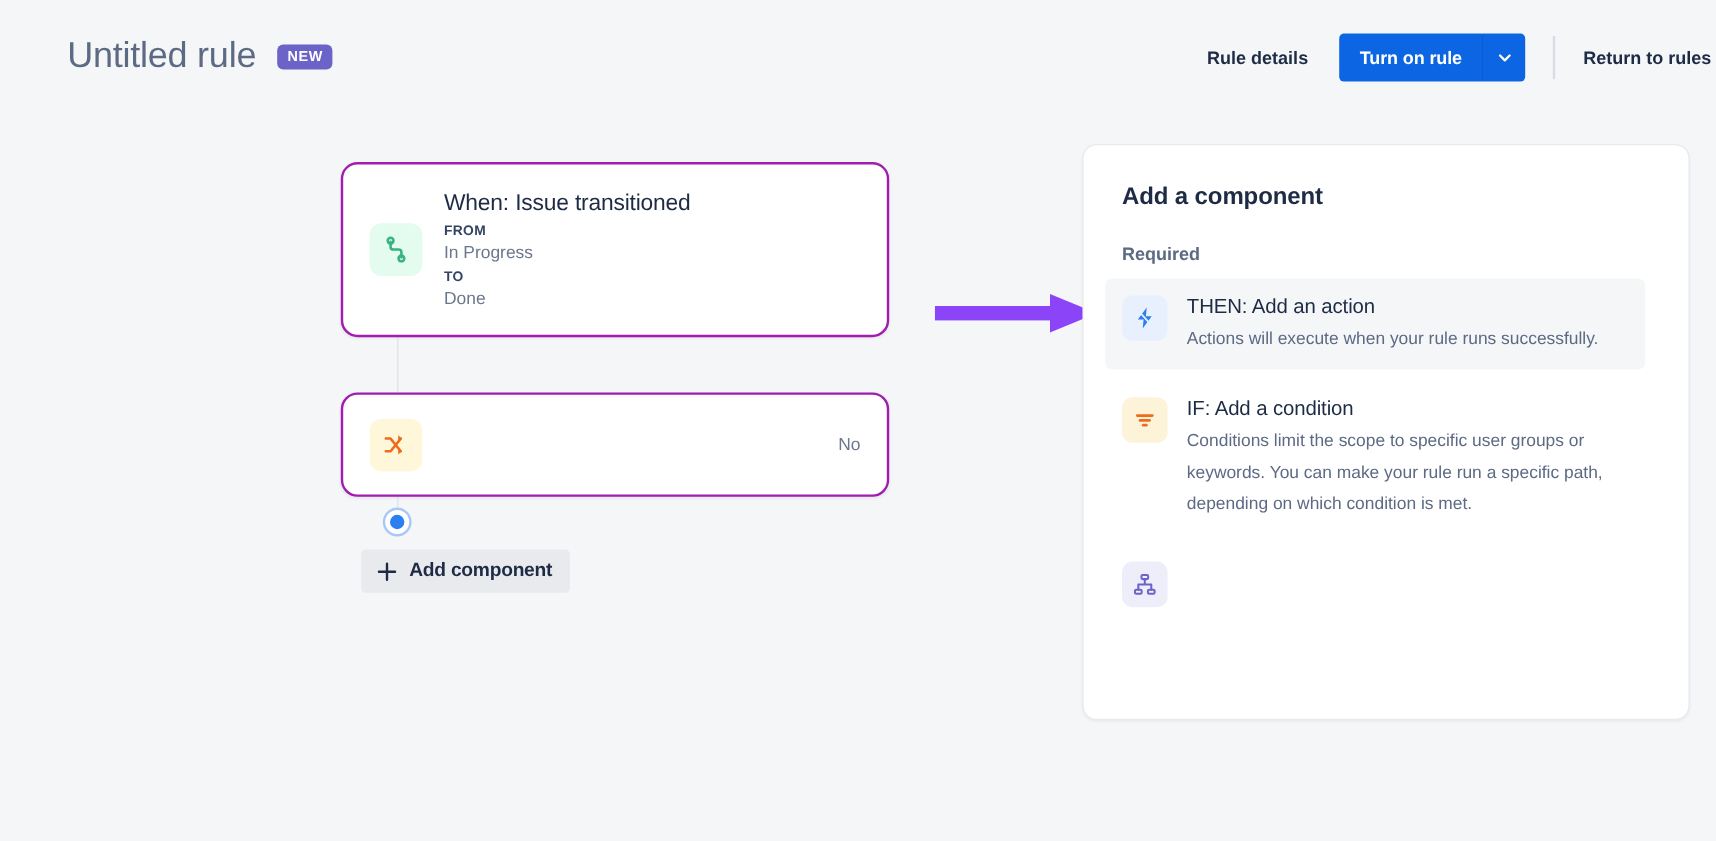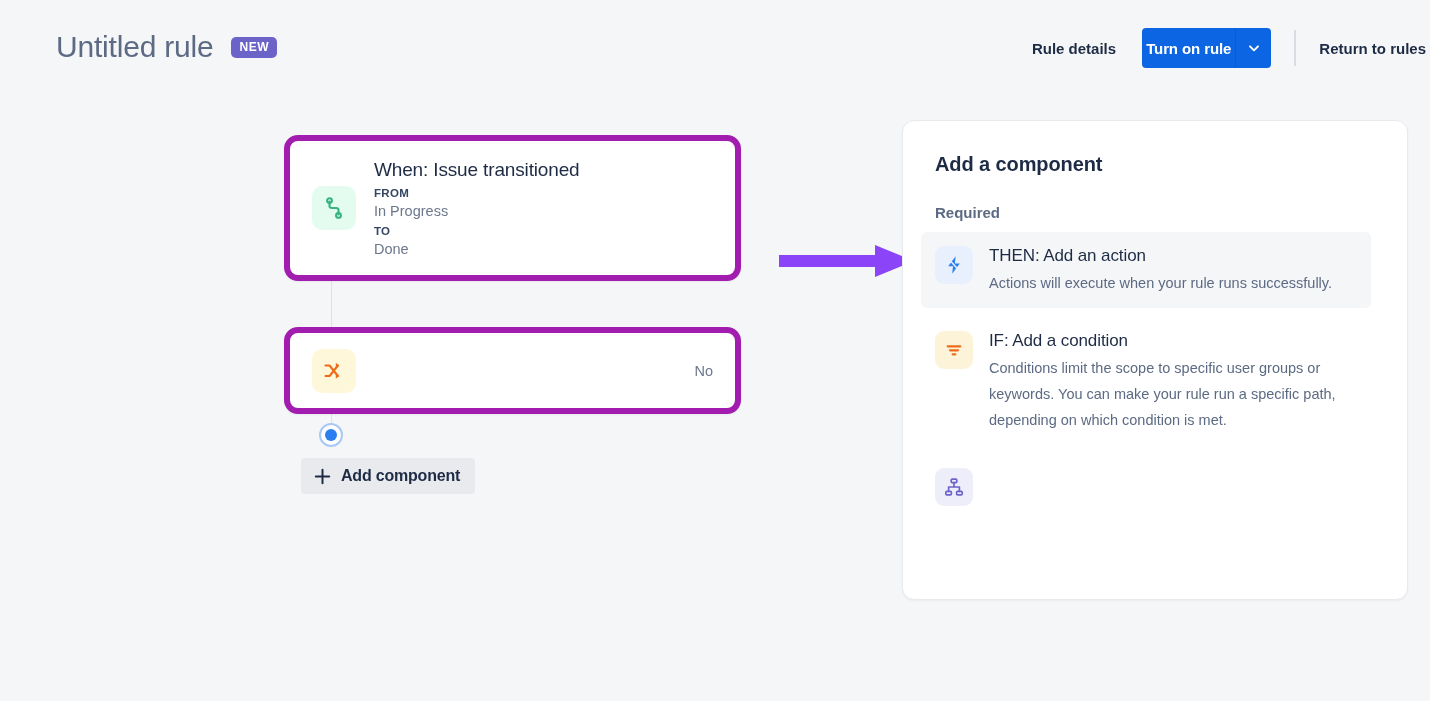--- a/index.html
+++ b/index.html
@@ -83,21 +83,21 @@
     margin-right: 0;
   }
 
   #turn-on-rule-btn {
     background: #0c66e4;
     color: #ffffff;
     font-size: 15px;
     font-weight: 700;
     border: none;
     border-radius: 4px 0 0 4px;
-    padding: 0 4px;
+    padding: 0 17px;
     cursor: pointer;
     font-family: "Liberation Sans", sans-serif;
     letter-spacing: -0.1px;
   }
 
   #turn-on-dropdown-btn {
     background: #0c66e4;
     border: none;
     border-left: 1px solid #0b5cd0;
     border-radius: 0 4px 4px 0;
@@ -136,21 +136,21 @@
     background: #dfe1e6;
   }
   #connector-1 { top: 187px; height: 46px; }
   #connector-2 { top: 320px; height: 27px; }
 
   .rule-card {
     position: absolute;
     left: 284px;
     width: 457px;
     background: #ffffff;
-    border: 6px solid #a21caf;
+    border: 2px solid #a21caf;
     border-radius: 14px;
     box-shadow: 0 1px 2px rgba(9,30,66,0.06);
     display: flex;
     align-items: center;
     cursor: pointer;
   }
 
   #trigger-card { top: 41px; height: 146px; padding: 0 22px; }
   #condition-card { top: 233px; height: 87px; padding: 0 22px; }
 

